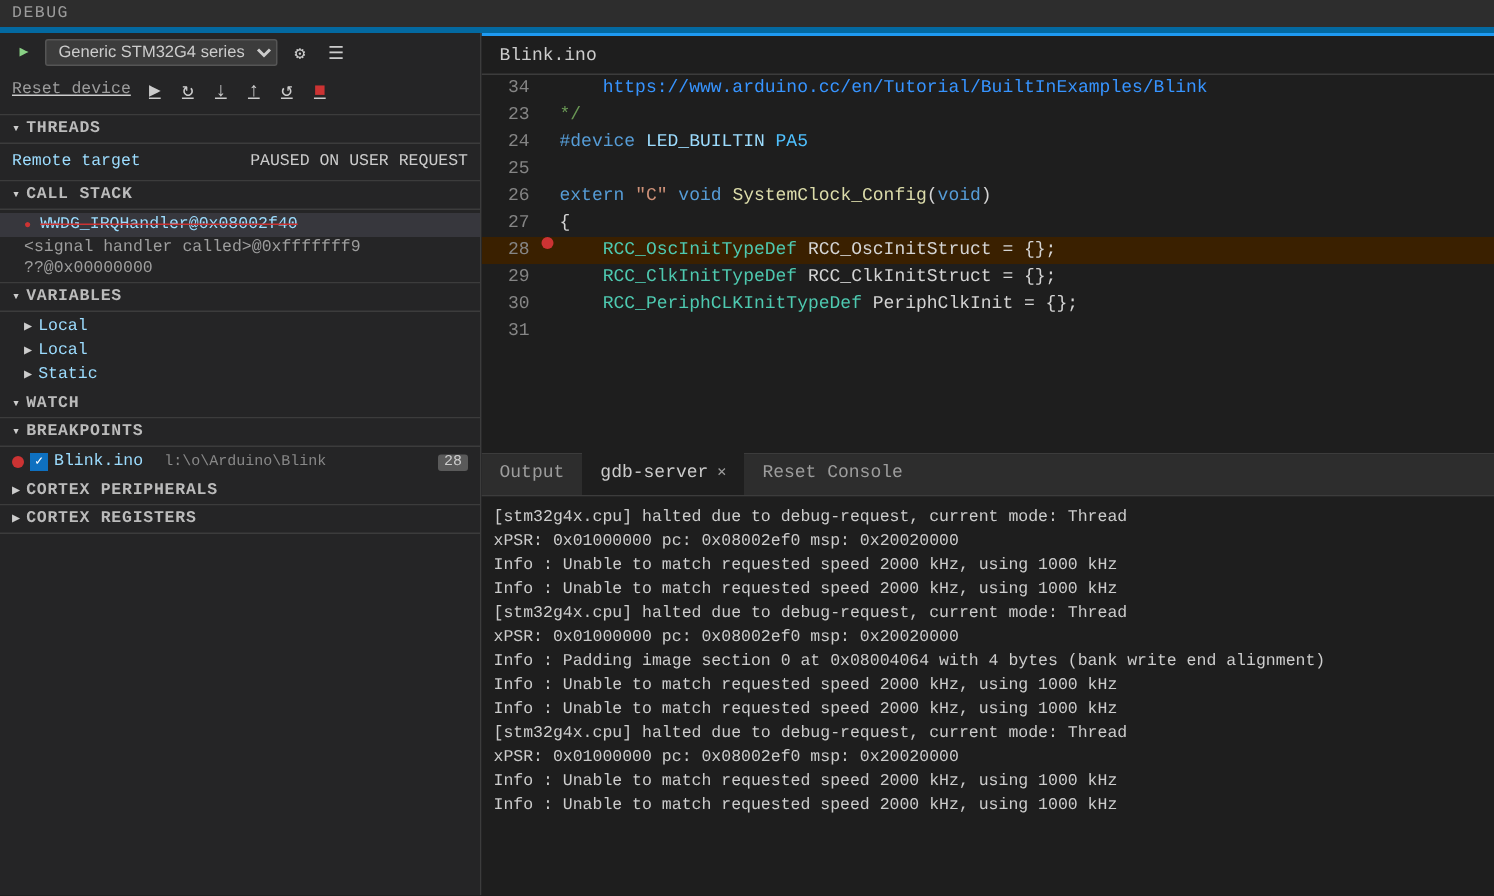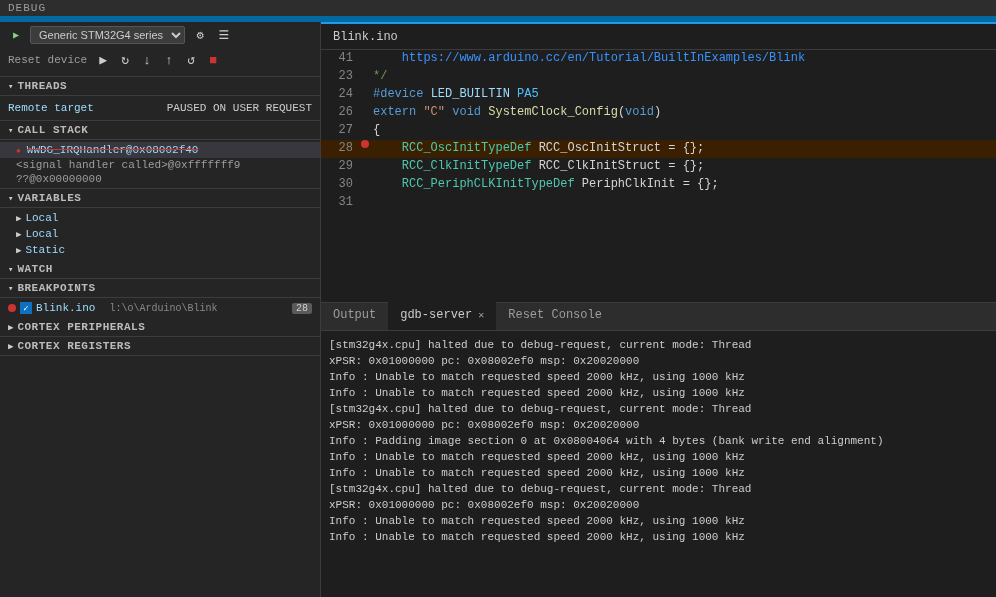--- a/index.html
+++ b/index.html
@@ -15,21 +15,21 @@
       flex-direction: column;
     }
 
     
     .top-bar {
       background: #2d2d2d;
       height: 22px;
       display: flex;
       align-items: center;
       padding: 0 8px;
-      border-bottom: 6px solid #0369a1;
+      border-bottom: 4px solid #0369a1;
     }
     .top-bar-title {
       font-size: 11px;
       color: #9d9d9d;
       letter-spacing: 1px;
       text-transform: uppercase;
     }
 
     
     .main-layout {
@@ -88,20 +88,21 @@
       justify-content: center;
       color: #cccccc;
       cursor: pointer;
       font-size: 12px;
     }
     .reset-row {
       display: flex;
       align-items: center;
       gap: 2px;
       padding: 2px 0;
+      text-decoration: underline;
     }
     .reset-label {
       font-size: 11px;
       color: #9d9d9d;
       margin-right: 4px;
     }
     .debug-icon {
       display: inline-flex;
       align-items: center;
       justify-content: center;
@@ -507,37 +508,42 @@
   <div class="right-panel">
 
     <div class="code-tab">
       <span>Blink.ino</span>
     </div>
 
     <div class="code-editor">
       <div class="code-lines">
 
         <div class="code-line">
-          <div class="line-gutter">41</div>
+          <div class="line-gutter">34</div>
           <div class="line-break-indicator"></div>
           <div class="line-content">    <span class="url">https://www.arduino.cc/en/Tutorial/BuiltInExamples/Blink</span></div>
         </div>
 
         <div class="code-line">
           <div class="line-gutter">23</div>
           <div class="line-break-indicator"></div>
           <div class="line-content"><span class="cmt">*/</span></div>
         </div>
 
         <div class="code-line">
           <div class="line-gutter">24</div>
           <div class="line-break-indicator"></div>
           <div class="line-content"><span class="preproc">#device</span> <span class="macro">LED_BUILTIN</span> <span class="macro-val">PA5</span></div>
         </div>
 
+        <div class="code-line">
+          <div class="line-gutter">25</div>
+          <div class="line-break-indicator"></div>
+          <div class="line-content"></div>
+        </div>
 
         <div class="code-line">
           <div class="line-gutter">26</div>
           <div class="line-break-indicator"></div>
           <div class="line-content"><span class="kw">extern</span> <span class="str">"C"</span> <span class="kw">void</span> <span class="fn">SystemClock_Config</span>(<span class="kw">void</span>)</div>
         </div>
 
         <div class="code-line">
           <div class="line-gutter">27</div>
           <div class="line-break-indicator"></div>

